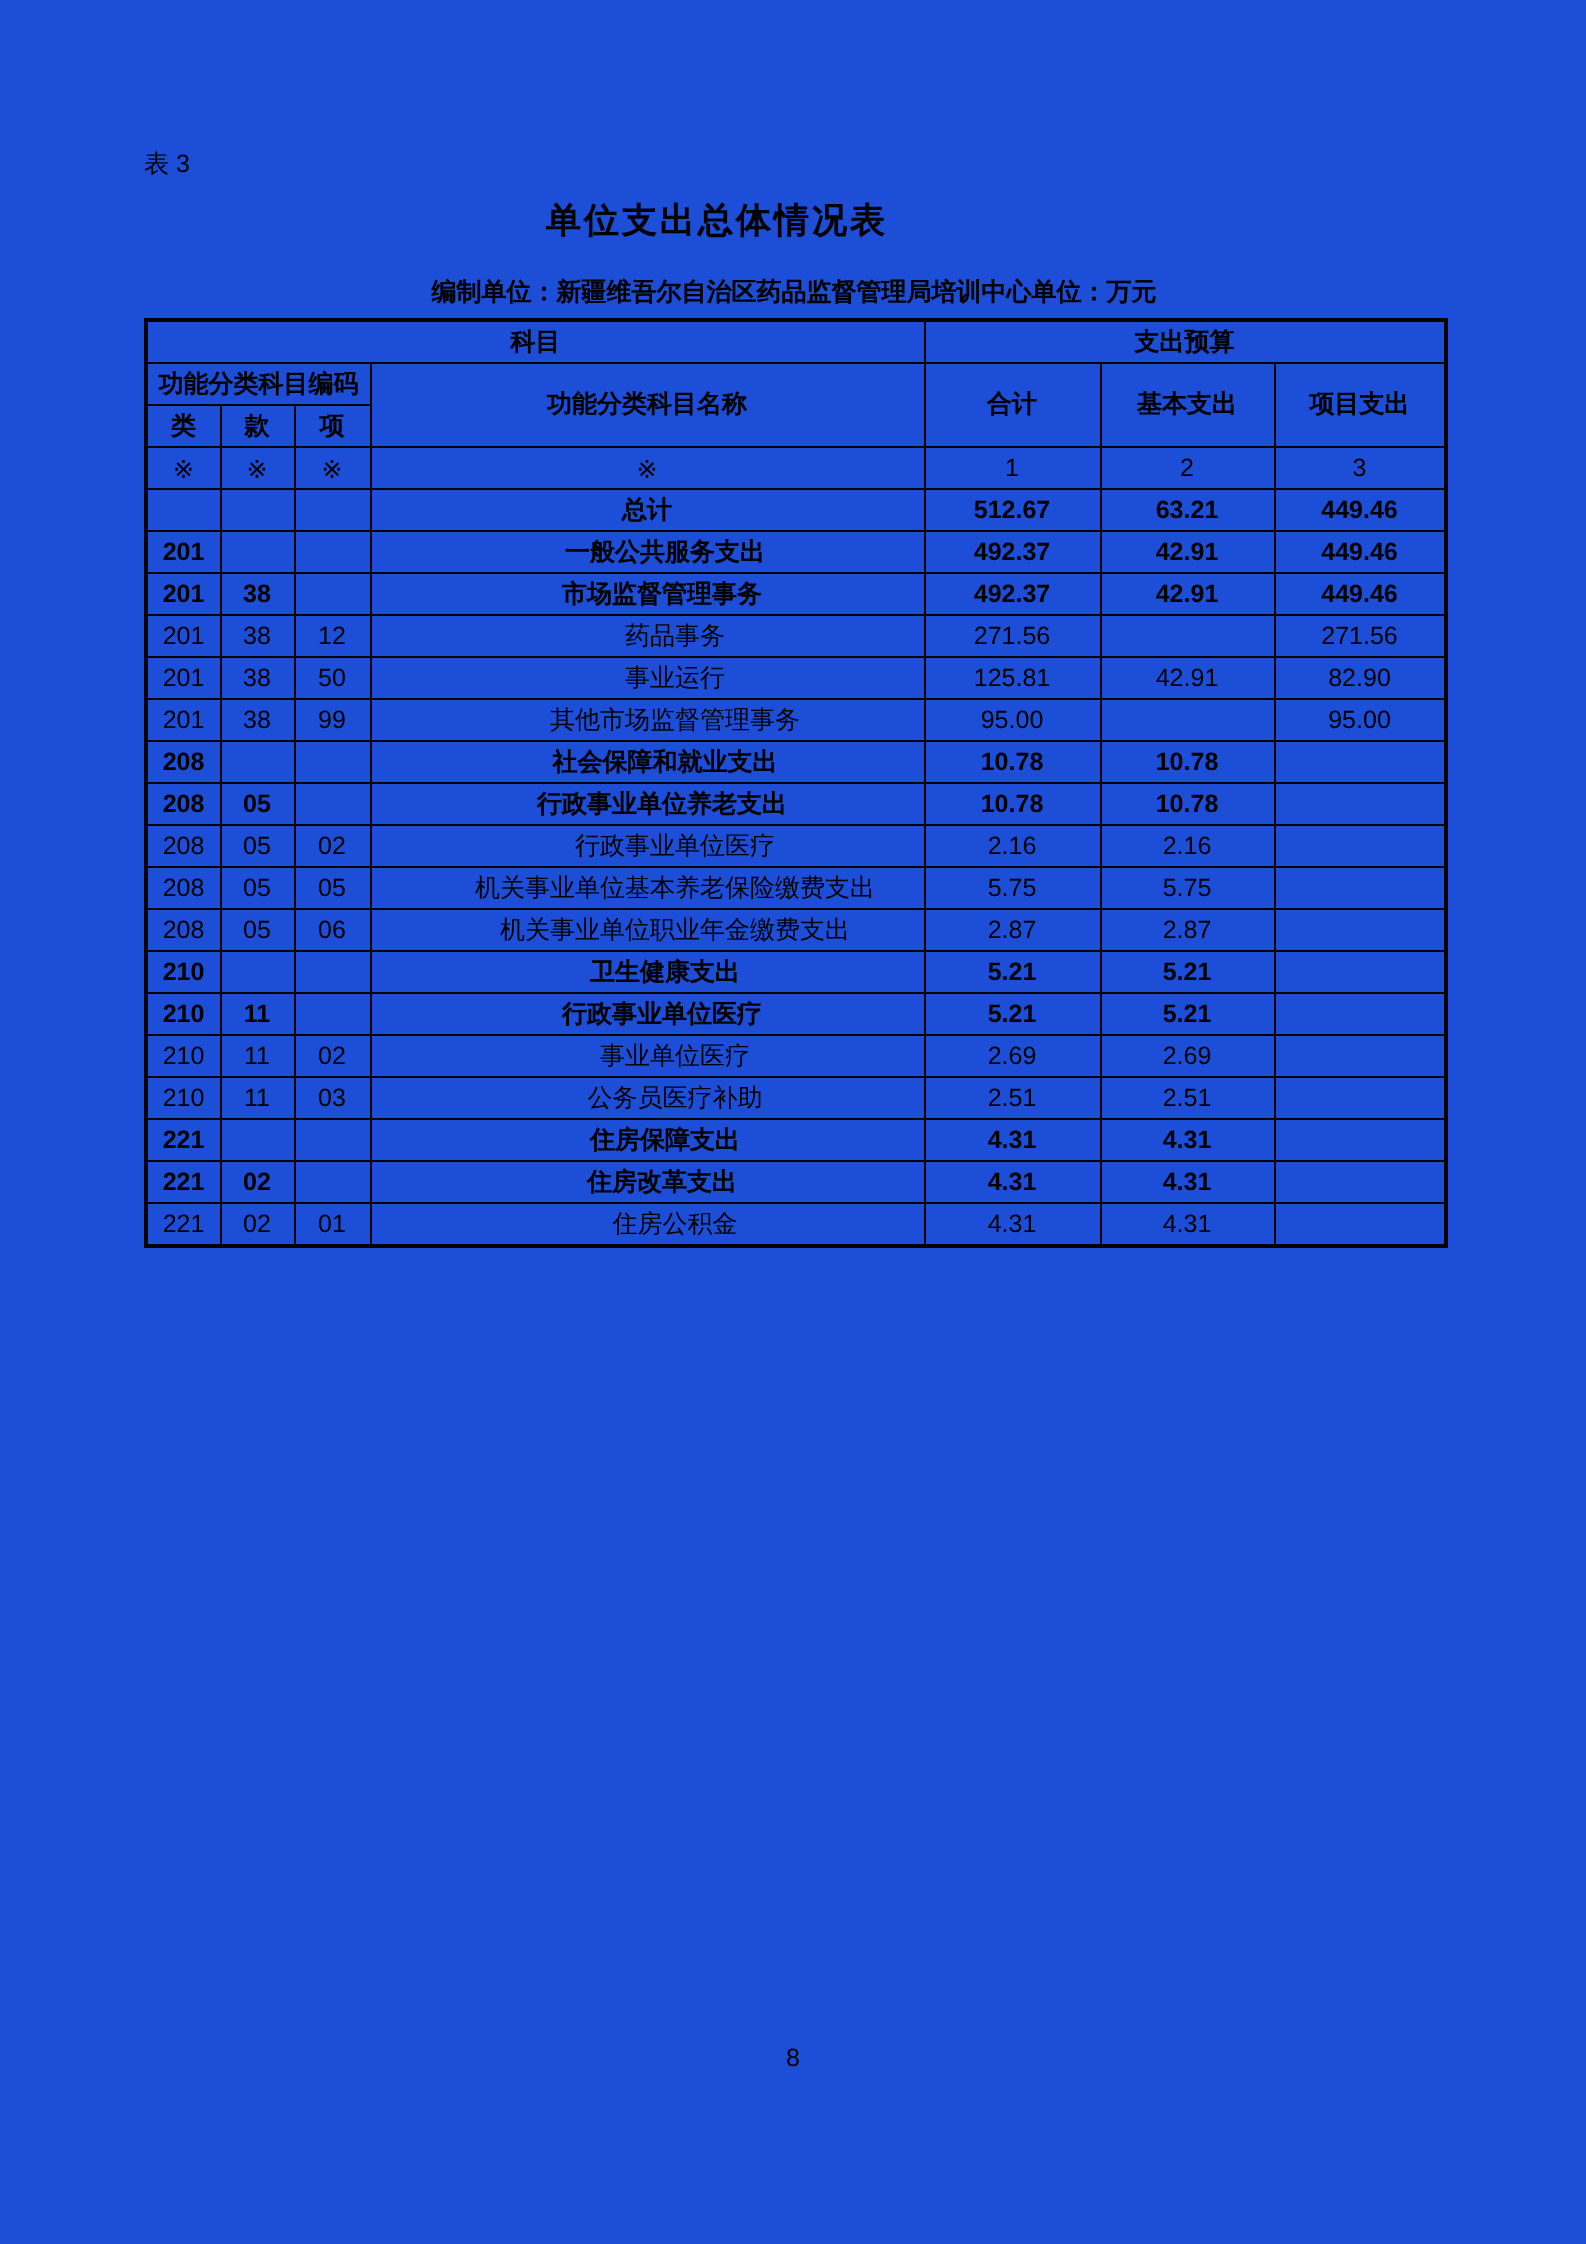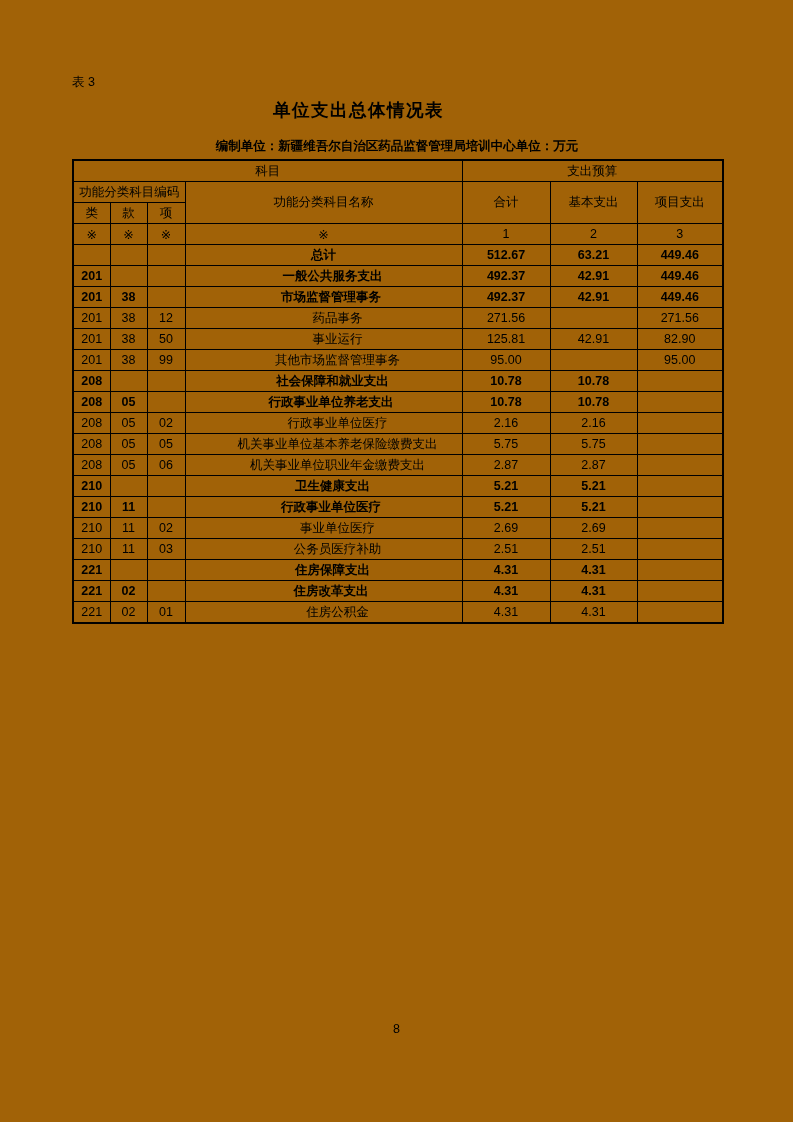--- a/index.html
+++ b/index.html
@@ -5,21 +5,21 @@
   html, body { margin: 0; padding: 0; }
   body {
     width: 793px; height: 1122px;
     background: #ffffff;
     font-family: "Liberation Sans", "DejaVu Sans", sans-serif;
     color: #000000;
   }
   .page {
     position: relative;
     width: 793px; height: 1122px;
-    background: #a16207;
+    background: #1d4ed8;
     overflow: hidden;
   }
   .table-label {
     position: absolute;
     left: 72px; top: 74px;
     font-size: 12.5px;
   }
   .doc-title {
     position: absolute;
     left: 0; top: 98px;
@@ -49,21 +49,21 @@
   table.budget td {
     border: 1px solid #000000;
     height: 20px;
     padding: 0 1px;
     text-align: center;
     vertical-align: middle;
     overflow: hidden;
     white-space: nowrap;
   }
   table.budget { border: 2px solid #000000; }
-  td.hdr { font-weight: normal; }
+  td.hdr { font-weight: bold; }
   td.name { text-align: left; }
   td.num { text-align: right; padding-right: 2px; }
   tr.bold td { font-weight: bold; }
   td.name.indent-0 { padding-left: 19px; }
   td.name.indent-1 { padding-left: 16px; }
   td.name.indent-2 { padding-left: 29px; margin-top: 14px; }
   td.name.center { text-align: center; }
   .page-number {
     position: absolute;
     left: 0; top: 1022px;

